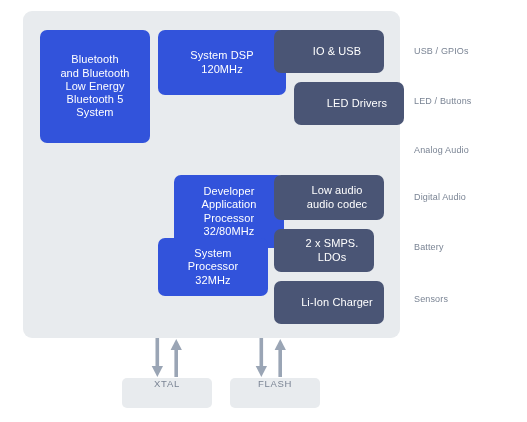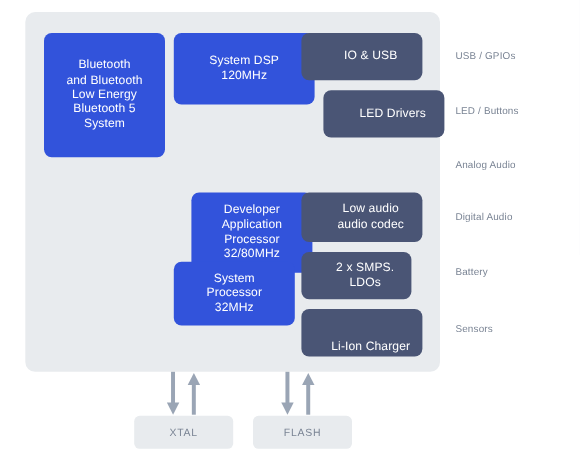--- a/index.html
+++ b/index.html
@@ -57,21 +57,21 @@
   .b-bluetooth  { left: 40px;  top: 30px;  width: 110px; height: 113px; }
   .b-dsp        { left: 158px; top: 30px;  width: 128px; height: 65px;  }
   .b-io-usb     { left: 274px; top: 30px;  width: 110px; height: 43px;  }
   .b-led-drv    { left: 274px; top: 82px;  width: 110px; height: 43px; margin-left: 20px;  }
 
   .b-dev-app    { left: 174px; top: 175px; width: 110px; height: 73px;  }
   .b-sys-proc   { left: 158px; top: 238px; width: 110px; height: 58px;  }
 
   .b-codec      { left: 274px; top: 175px; width: 110px; height: 45px;  }
   .b-smps       { left: 274px; top: 229px; width: 100px; height: 43px;  }
-  .b-charger    { left: 274px; top: 281px; width: 110px; height: 43px; align-items: flex-end;  }
+  .b-charger    { left: 274px; top: 281px; width: 110px; height: 43px;  }
 
   
   .iface-label {
     position: absolute;
     left: 414px;
     font-size: 9px;
     line-height: 11px;
     color: #7a8494;
     letter-spacing: 0.15px;
     white-space: nowrap;
@@ -84,21 +84,21 @@
   .il-5 { top: 277px; margin-top: 17px; }
 
   
   .ext-box {
     position: absolute;
     top: 378px;
     height: 30px;
     background: #e8ebee;
     border-radius: 5px;
     display: flex;
-    align-items: center;
+    align-items: flex-start;
     justify-content: center;
     font-size: 9.5px;
     letter-spacing: 0.7px;
     color: #7a8494;
   }
   .ext-xtal  { left: 122px; width: 90px; }
   .ext-flash { left: 230px; width: 90px; }
 
   
   .arrow-svg {

